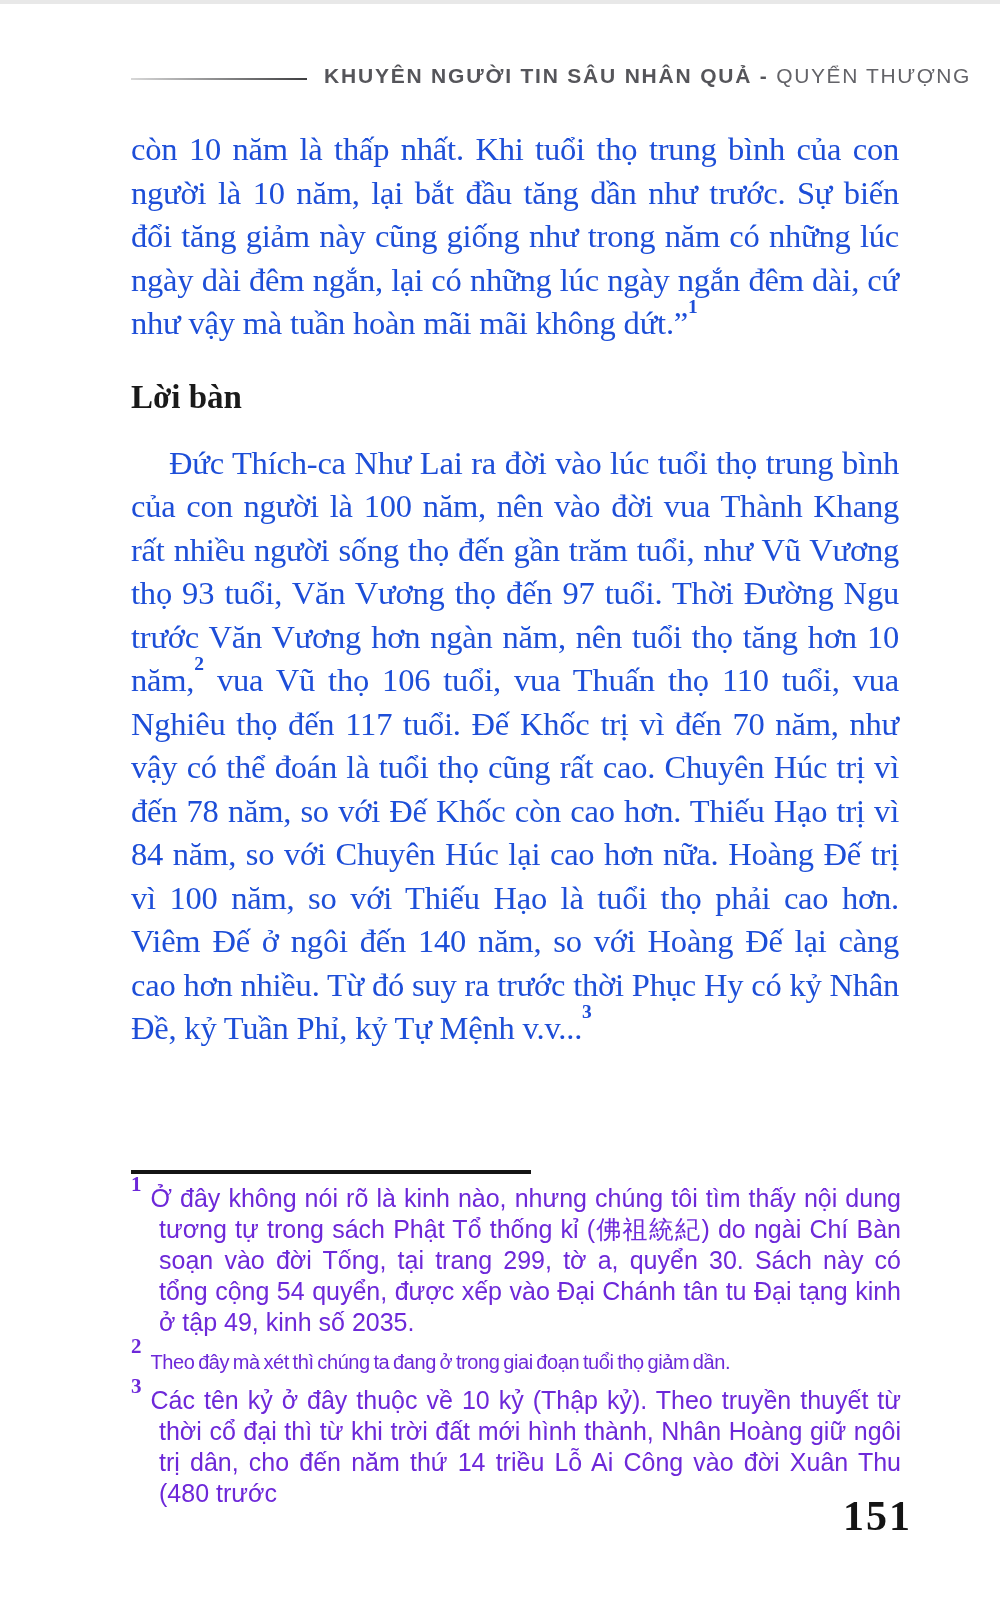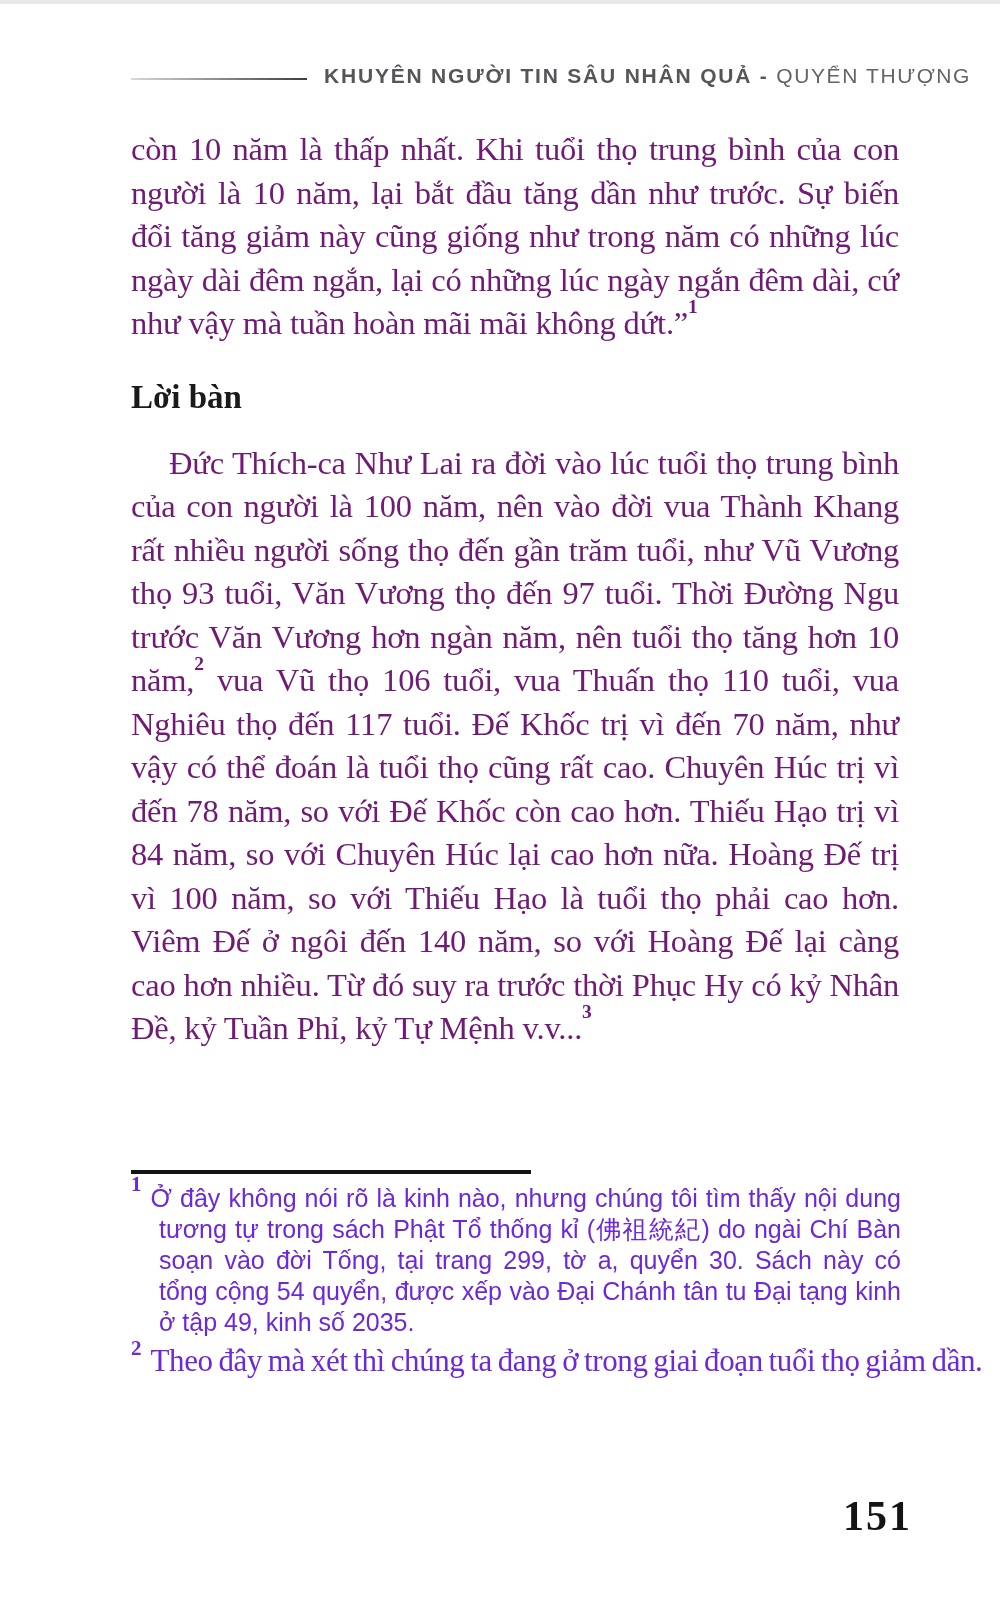--- a/index.html
+++ b/index.html
@@ -51,21 +51,21 @@
     top: 124px;
     left: 131px;
     width: 768px;
   }
   .para {
     margin: 0;
     font-size: 32.5px;
     line-height: 43.5px;
     text-align: justify;
     letter-spacing: -0.2px;
-    color: #701a75;
+    color: #1d4ed8;
   }
   .para-indent { text-indent: 38px; }
   sup.ref {
     font-size: 0.6em;
     font-weight: bold;
     line-height: 0;
     position: relative;
     top: -0.45em;
   }
   .section-heading {
@@ -102,25 +102,24 @@
   .fn-marker {
     font-family: "Liberation Serif", serif;
     font-weight: bold;
     font-size: 21px;
     line-height: 0;
     position: relative;
     top: -7px;
     margin-right: 9px;
   }
   .fn--tight .fn-text {
-    font-size: 31px;
+    font-size: 20px;
     letter-spacing: -0.4px;
     word-spacing: -1.5px;
     white-space: nowrap;
-    font-family: Liberation Serif, serif;
   }
 
   .page-number {
     position: absolute;
     top: 1488px;
     right: 88px;
     font-family: "Liberation Serif", serif;
     font-size: 42px;
     font-weight: bold;
     letter-spacing: 2px;
@@ -146,17 +145,18 @@
     <p class="para para-indent"><span>Đức Thích-ca Như Lai ra đời vào lúc tuổi thọ trung bình của con người là 100 năm, nên vào đời vua Thành Khang rất nhiều người sống thọ đến gần trăm tuổi, như Vũ Vương thọ 93 tuổi, Văn Vương thọ đến 97 tuổi. Thời Đường Ngu trước Văn Vương hơn ngàn năm, nên tuổi thọ tăng hơn 10 năm,</span><sup class="ref">2</sup><span> vua Vũ thọ 106 tuổi, vua Thuấn thọ 110 tuổi, vua Nghiêu thọ đến 117 tuổi. Đế Khốc trị vì đến 70 năm, như vậy có thể đoán là tuổi thọ cũng rất cao. Chuyên Húc trị vì đến 78 năm, so với Đế Khốc còn cao hơn. Thiếu Hạo trị vì 84 năm, so với Chuyên Húc lại cao hơn nữa. Hoàng Đế trị vì 100 năm, so với Thiếu Hạo là tuổi thọ phải cao hơn. Viêm Đế ở ngôi đến 140 năm, so với Hoàng Đế lại càng cao hơn nhiều. Từ đó suy ra trước thời Phục Hy có kỷ Nhân Đề, kỷ Tuần Phỉ, kỷ Tự Mệnh v.v...</span><sup class="ref">3</sup></p>
   </div>
 
   <div class="footnotes">
     <div class="fn-rule"></div>
 
     <div class="fn"><sup class="fn-marker">1</sup><span class="fn-text">Ở đây không nói rõ là kinh nào, nhưng chúng tôi tìm thấy nội dung tương tự trong sách Phật Tổ thống kỉ (佛祖統紀) do ngài Chí Bàn soạn vào đời Tống, tại trang 299, tờ a, quyển 30. Sách này có tổng cộng 54 quyển, được xếp vào Đại Chánh tân tu Đại tạng kinh ở tập 49, kinh số 2035.</span></div>
 
     <div class="fn fn--tight"><sup class="fn-marker">2</sup><span class="fn-text">Theo đây mà xét thì chúng ta đang ở trong giai đoạn tuổi thọ giảm dần.</span></div>
 
+    <div class="fn"><sup class="fn-marker">3</sup><span class="fn-text">Các tên kỷ ở đây thuộc về 10 kỷ (Thập kỷ). Theo truyền thuyết từ thời cổ đại thì từ khi trời đất mới hình thành, Nhân Hoàng giữ ngôi trị dân, cho đến năm thứ 14 triều Lỗ Ai Công vào đời Xuân Thu (480 trước</span></div>
   </div>
 
   <div class="page-number">151</div>
 
 </div>
 
 </body></html>

